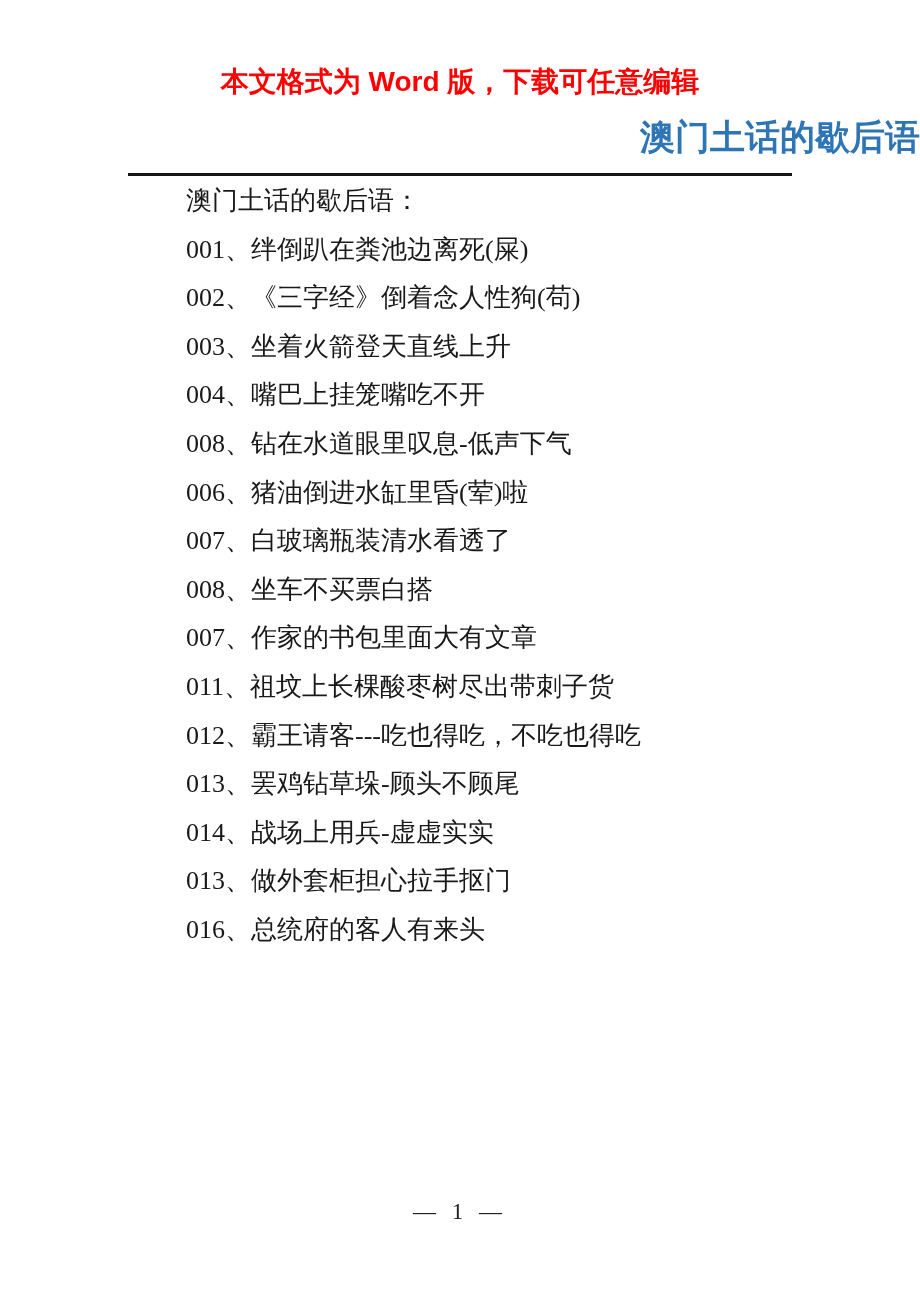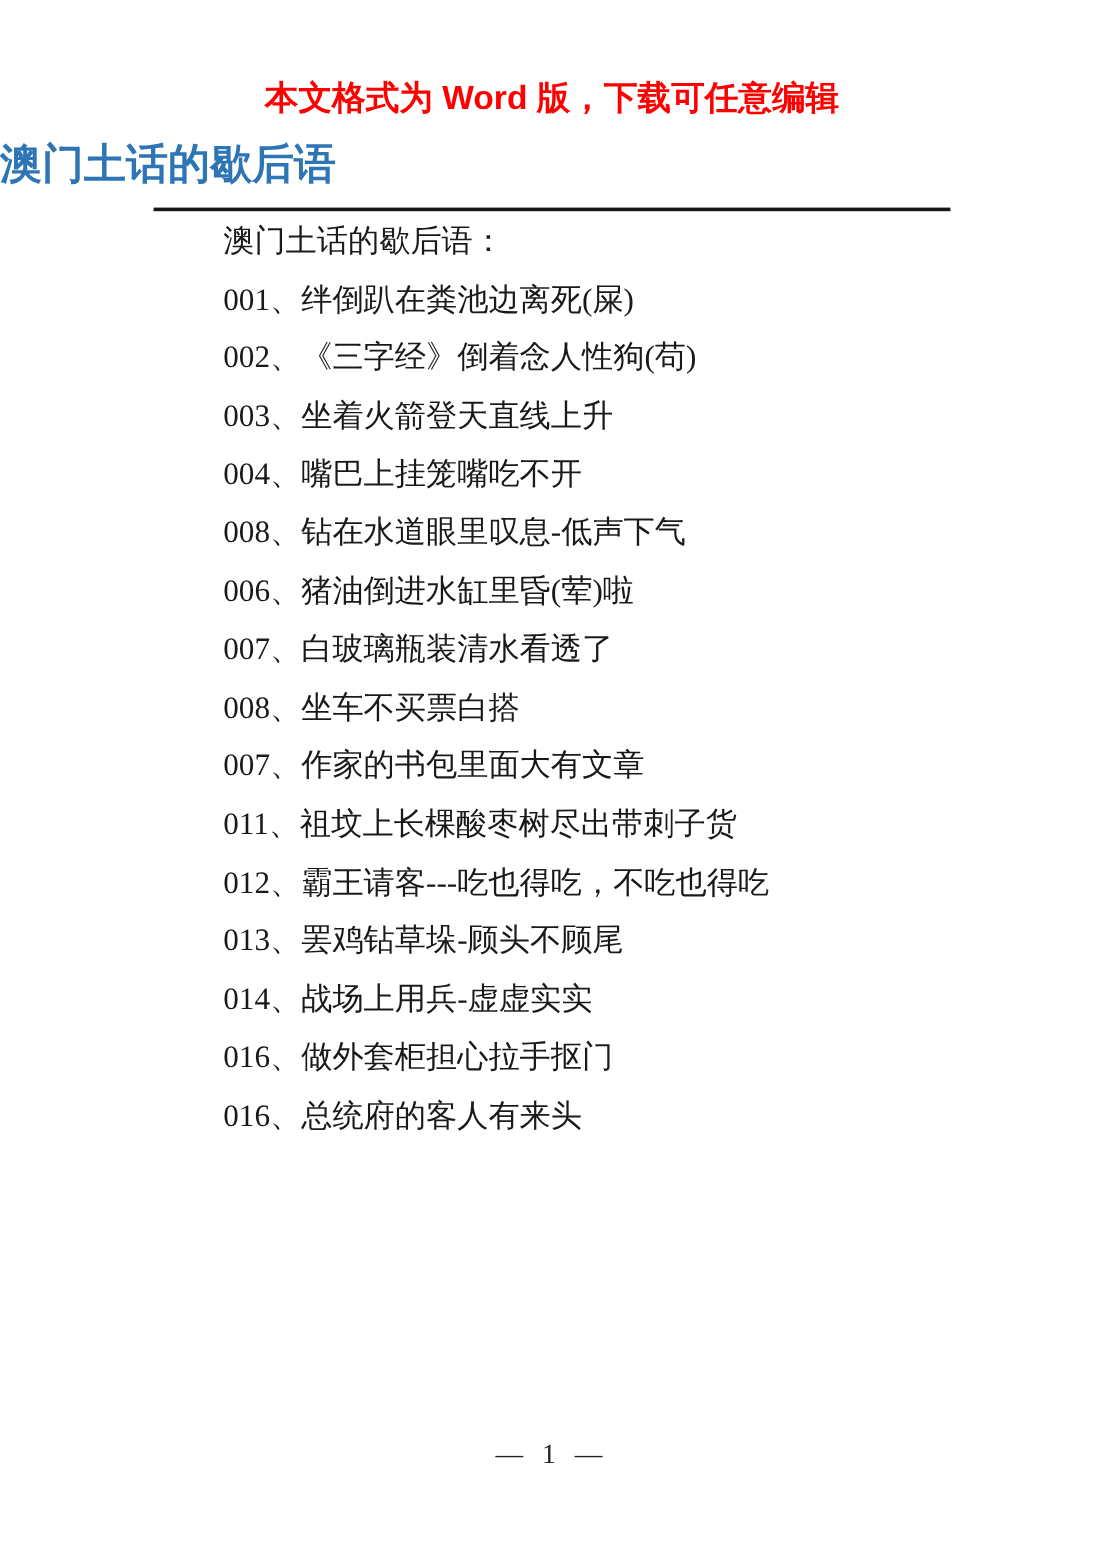--- a/index.html
+++ b/index.html
@@ -27,21 +27,21 @@
     font-size: 28px;
     line-height: 36px;
     color: #fe0000;
   }
   .doc-title {
     position: absolute;
     top: 112px;
     left: 0;
     right: 0;
     margin: 0;
-    text-align: left;
+    text-align: right;
     font-family: "Liberation Sans", "DejaVu Sans", sans-serif;
     font-weight: bold;
     font-size: 35px;
     line-height: 50px;
     color: #2e75b6;
   }
   .title-rule {
     position: absolute;
     top: 173px;
     left: 128px;
@@ -104,20 +104,20 @@
         <p class="saying-line">004、嘴巴上挂笼嘴吃不开</p>
         <p class="saying-line">008、钻在水道眼里叹息-低声下气</p>
         <p class="saying-line">006、猪油倒进水缸里昏(荤)啦</p>
         <p class="saying-line">007、白玻璃瓶装清水看透了</p>
         <p class="saying-line">008、坐车不买票白搭</p>
         <p class="saying-line">007、作家的书包里面大有文章</p>
         <p class="saying-line">011、祖坟上长棵酸枣树尽出带刺子货</p>
         <p class="saying-line">012、霸王请客---吃也得吃，不吃也得吃</p>
         <p class="saying-line">013、罢鸡钻草垛-顾头不顾尾</p>
         <p class="saying-line">014、战场上用兵-虚虚实实</p>
-        <p class="saying-line">016、做外套柜担心拉手抠门</p>
+        <p class="saying-line">013、做外套柜担心拉手抠门</p>
         <p class="saying-line">016、总统府的客人有来头</p>
       </div>
   </div>
 
   <div class="page-footer">— 1 —</div>
 
 </div>
 
 </body></html>

